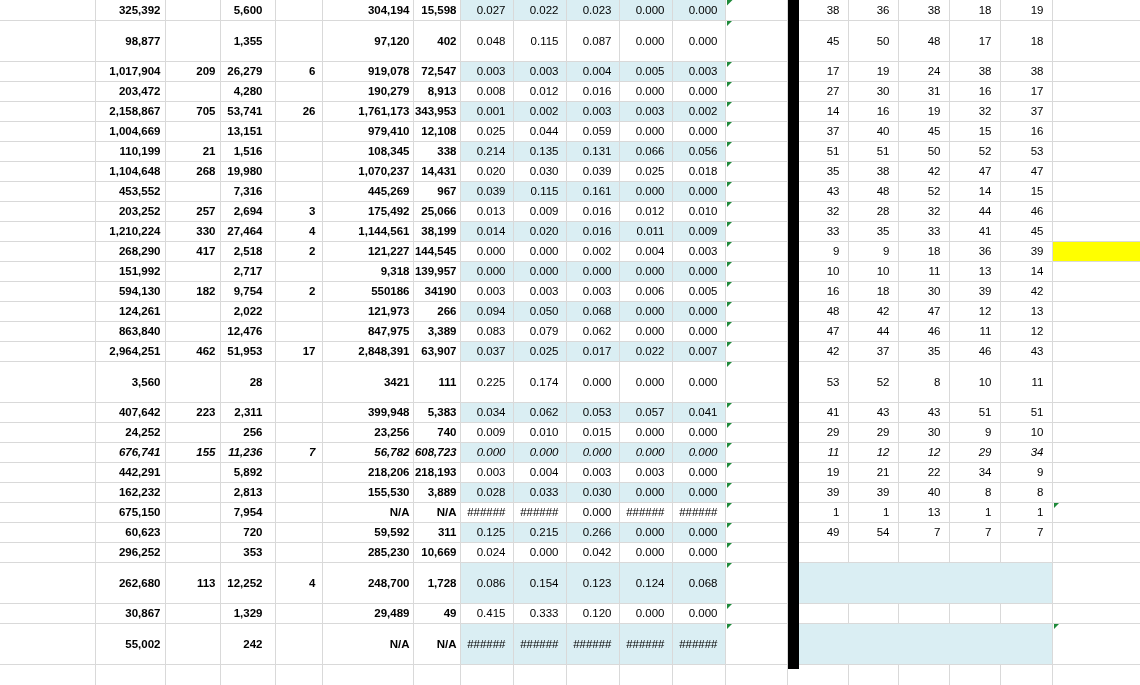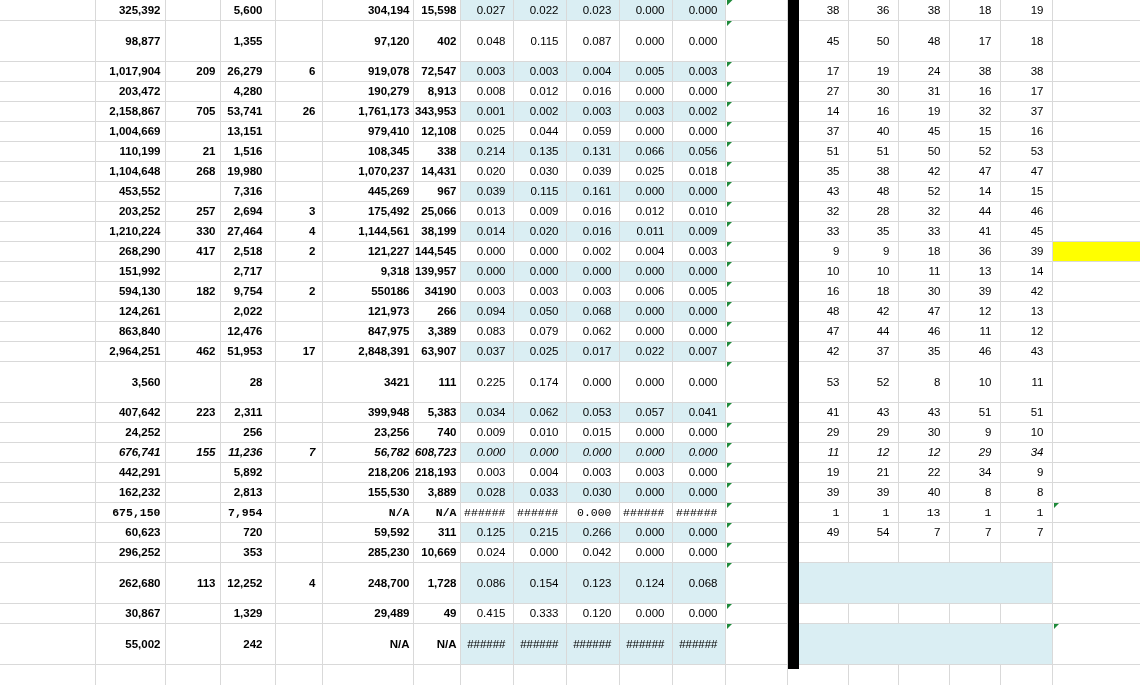--- a/index.html
+++ b/index.html
@@ -562,21 +562,21 @@
         <td class="d sh">0.000</td>
         <td class="avg"><span class="tri"></span><span></span></td>
         <td class="bar"></td>
         <td class="i">39</td>
         <td class="i">39</td>
         <td class="i">40</td>
         <td class="i">8</td>
         <td class="i">8</td>
         <td class="last"><span></span></td>
       </tr>
-      <tr style="height: 20px; font-family: Liberation Mono, monospace;">
+      <tr style="height: 20px;">
         <td class="st link"><span></span></td>
         <td class="num c0">675,150</td>
         <td class="num c1"></td>
         <td class="num c2">7,954</td>
         <td class="num c3"></td>
         <td class="num c4">N/A</td>
         <td class="num c5">N/A</td>
         <td class="d">######</td>
         <td class="d">######</td>
         <td class="d">0.000</td>

